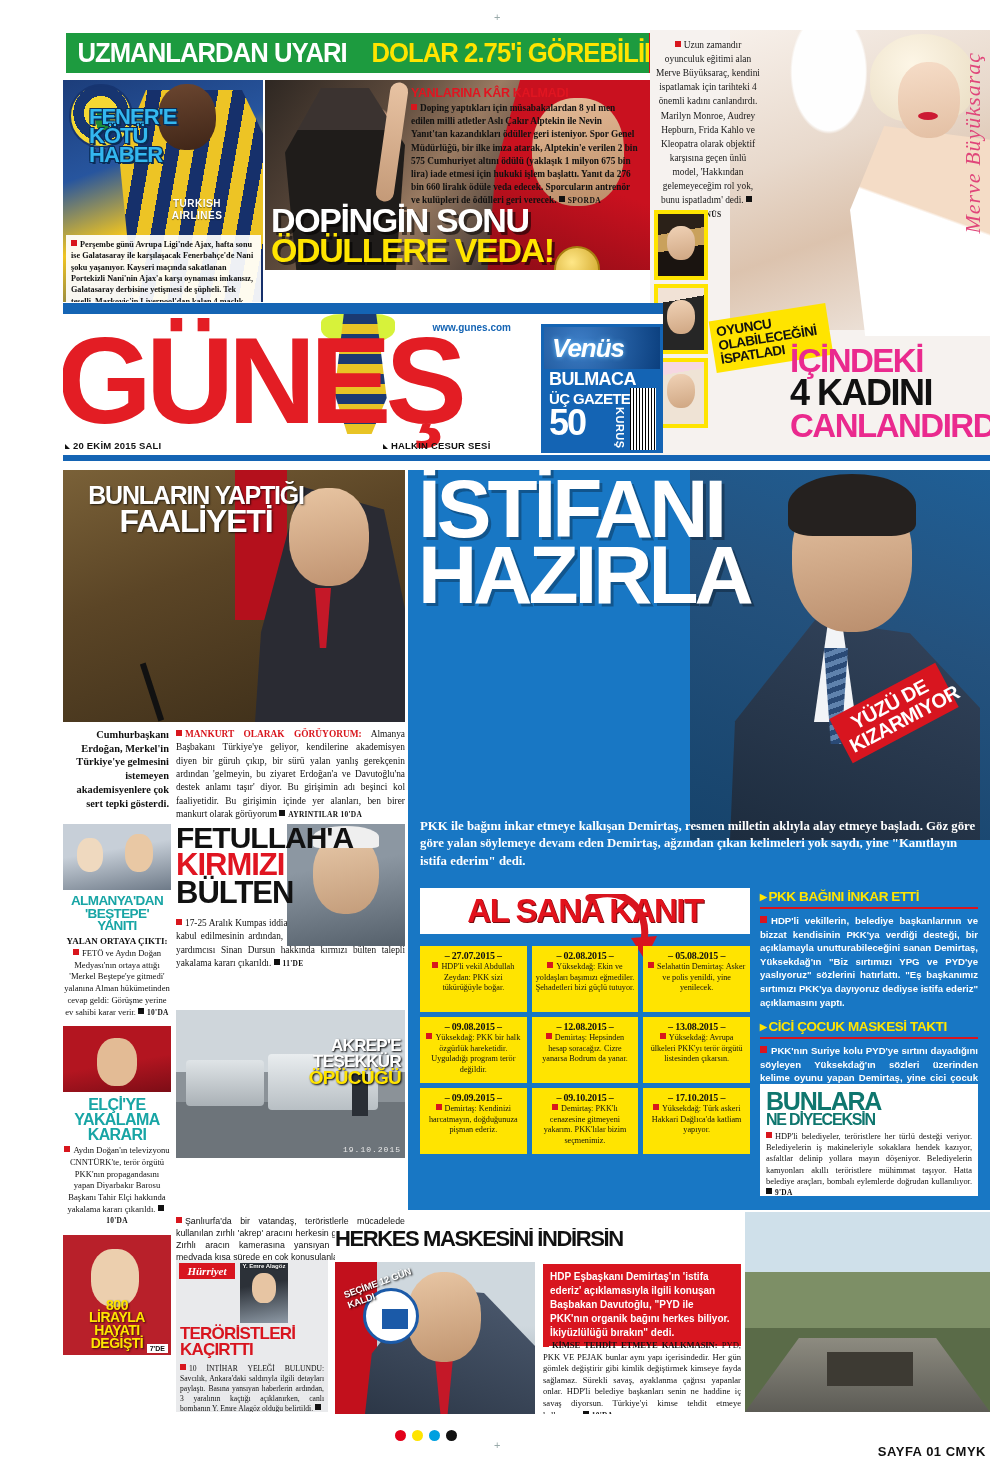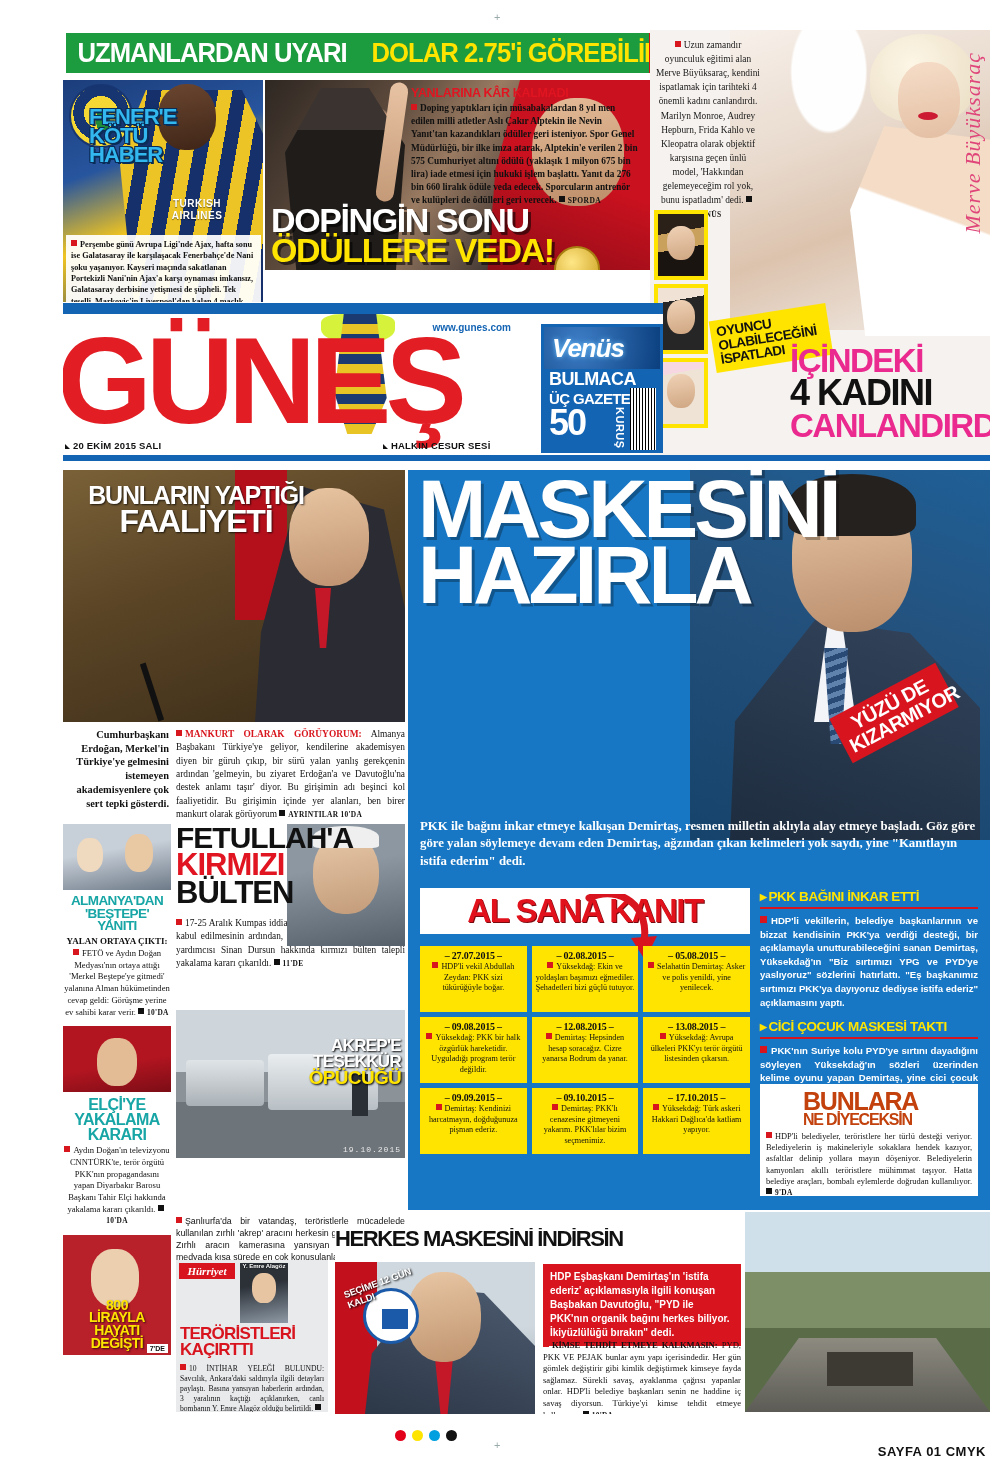--- a/index.html
+++ b/index.html
@@ -470,22 +470,22 @@
     font-size:9.6px; line-height:1.42; text-align:justify; font-weight:700;
     margin-bottom:9px;
   }
   .sq-y { display:inline-block; width:7px;height:7px;background:#d8151f; margin-right:4px; vertical-align:1px;}
 
   .bunlara {
     position:absolute; left:352px; top:614px; width:218px; height:112px;
     background:#fff; overflow:hidden;
   }
   .bunlara-h {
-    color:#c2410c; font-weight:900; font-size:25px; line-height:.9;
-    letter-spacing:-1.2px; padding:6px 6px 2px;margin-left:37px;
+    color:#0f766e; font-weight:900; font-size:25px; line-height:.9;
+    letter-spacing:-1.2px; padding:6px 6px 2px;
   }
   .bunlara-h .l2 { font-size:16px; display:block; }
   .bunlara-body {
     font-family:"Liberation Serif", serif; font-size:8.4px; line-height:1.34;
     color:#111; padding:2px 6px; text-align:justify;
   }
 
   
   .road {
     position:absolute; left:745px; top:1212px; width:245px; height:200px;
@@ -772,21 +772,21 @@
   <div class="main">
     <div class="main-photo">
       <div class="dem-suit"></div>
       <div class="dem-shirt"></div>
       <div class="dem-tie"></div>
       <div class="dem-head"></div>
       <div class="dem-hair"></div>
     </div>
 
     <div class="main-h">
-      <span>MASKESİNİ</span>
+      <span>İSTİFANI</span>
       <span>HAZIRLA</span>
     </div>
     <div class="yuzu">YÜZÜ DE KIZARMIYOR</div>
     <div class="main-lead">PKK ile bağını inkar etmeye kalkışan Demirtaş, resmen milletin aklıyla alay etmeye başladı. Göz göre göre yalan söylemeye devam eden Demirtaş, ağzından çıkan kelimeleri yok saydı, yine "Kanıtlayın istifa ederim" dedi.</div>
 
     <div class="kanit-box">
       <span>AL SANA KANIT</span>
     </div>
     <svg class="kanit-arrow" viewBox="0 0 80 86">
       <path d="M6 4 C 36 -10, 70 12, 60 52" fill="none" stroke="#d8151f" stroke-width="7" stroke-linecap="round"></path>

